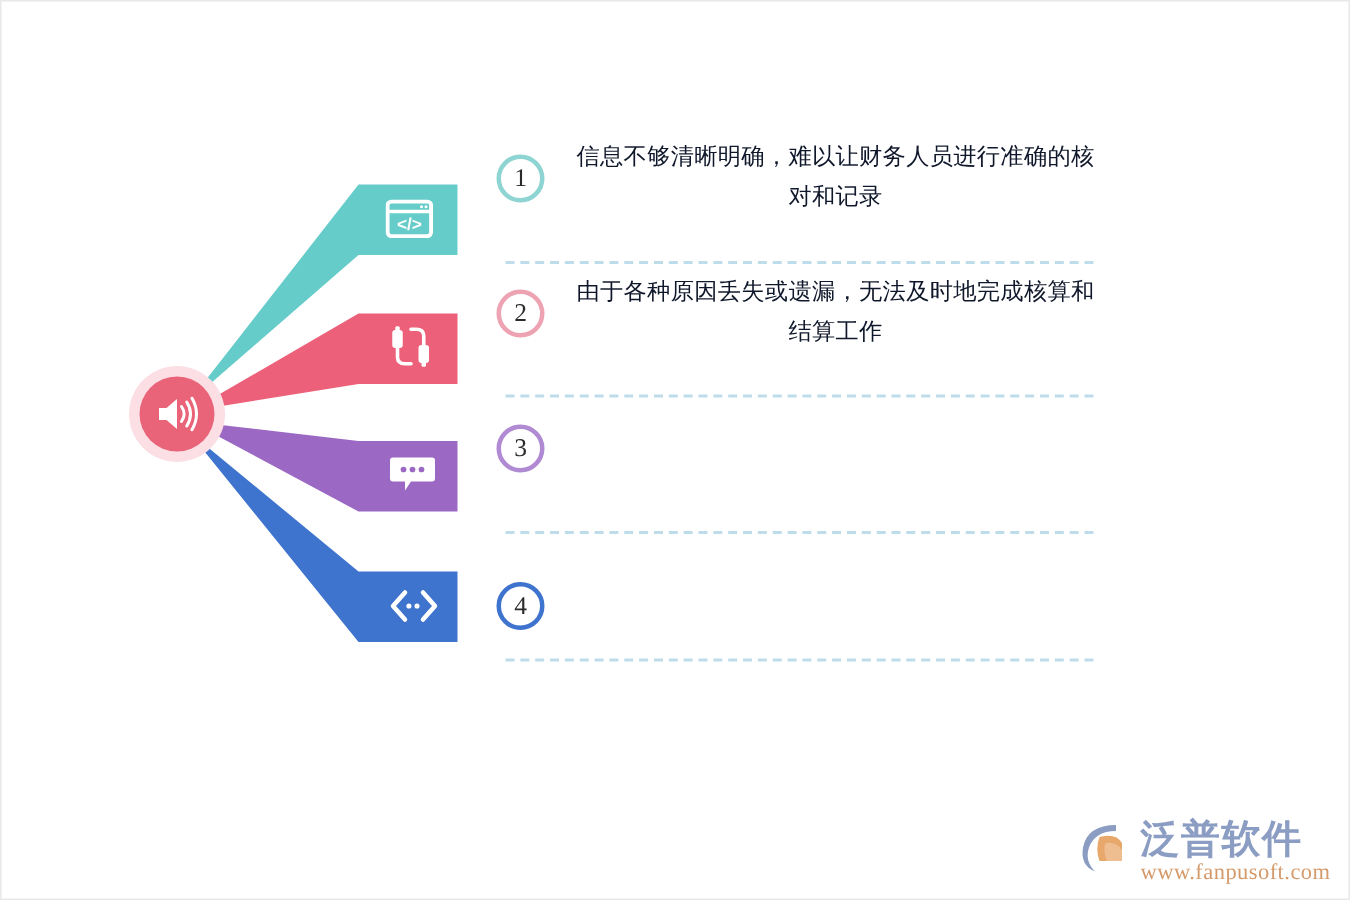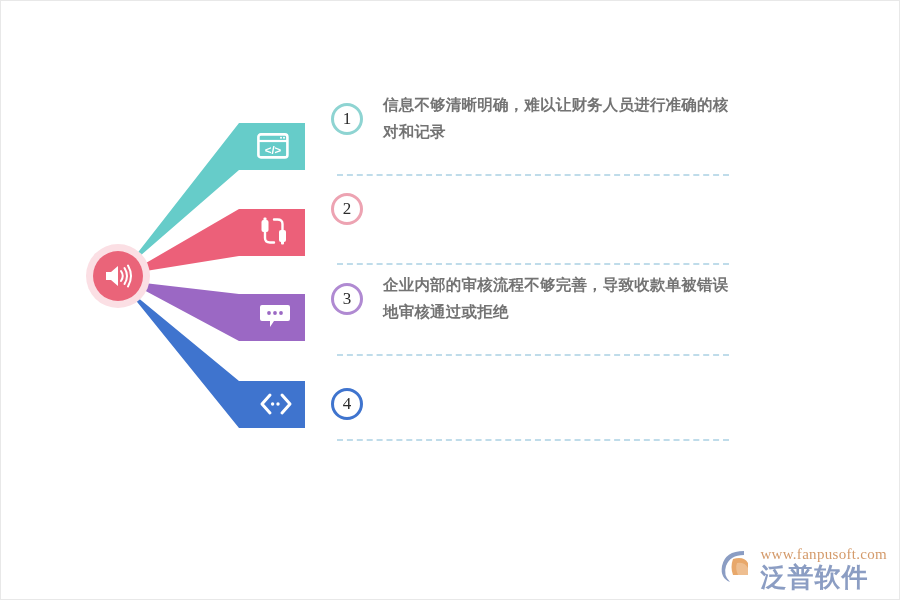--- a/index.html
+++ b/index.html
@@ -83,24 +83,25 @@
     font-family: "Liberation Serif", "DejaVu Serif", serif;
     font-size: 17px;
     line-height: 26px;
     text-align: center;
     box-sizing: border-box;
     margin-top: 12px;
   }
   .row-text {
     margin-left: 20px;
     font-size: 15.5px;
-    font-weight: bold;
+    font-weight: normal;
     line-height: 27px;
-    color: #737373;
+    color: #0f172a;
     letter-spacing: 0.2px;
+    text-align: center;
   }
   .divider {
     position: absolute;
     left: 336px;
     width: 392px;
     height: 0;
     border-top: 2px dashed #bfdcea;
     z-index: 1;
   }
 
@@ -221,38 +222,38 @@
   <div class="divider" style="top:353px;"></div>
   <div class="divider" style="top:438px;"></div>
 
   <div class="row" style="top:90px;">
     <div class="num-circle" style="border-color:#8ed4d2;">1</div>
     <div class="row-text">信息不够清晰明确，难以让财务人员进行准确的核对和记录</div>
   </div>
 
   <div class="row" style="top:180px;">
     <div class="num-circle" style="border-color:#eda3b2;">2</div>
+    <div class="row-text">由于各种原因丢失或遗漏，无法及时地完成核算和结算工作</div>
   </div>
 
   <div class="row" style="top:270px;">
     <div class="num-circle" style="border-color:#b08ad2;">3</div>
-    <div class="row-text">企业内部的审核流程不够完善，导致收款单被错误地审核通过或拒绝</div>
   </div>
 
   <div class="row" style="top:375px;">
     <div class="num-circle" style="border-color:#3f74ce;">4</div>
   </div>
 
   <div id="logo">
     <span id="logo-mark">
       <svg width="42" height="42" viewBox="0 0 42 42">
         <path d="M30 6 Q11 6 8 21 Q6 33 16 37 Q9 30 12 21 Q16 10 30 10 Z" fill="#8b9dc3"></path>
         <path d="M19 14 Q30 11 34 18 L34 30 L19 30 Q16 22 19 14 Z" fill="#e8a86b"></path>
         <path d="M23 18 Q31 17 34 23 L34 30 L24 30 Q21 23 23 18 Z" fill="#ffffff" opacity="0.25"></path>
       </svg>
     </span>
     <span id="logo-text-wrap">
+      <span id="logo-cn">泛普软件</span>
       <span id="logo-url">www.fanpusoft.com</span>
-      <span id="logo-cn">泛普软件</span>
     </span>
   </div>
 
 </div>
 
 </body></html>

